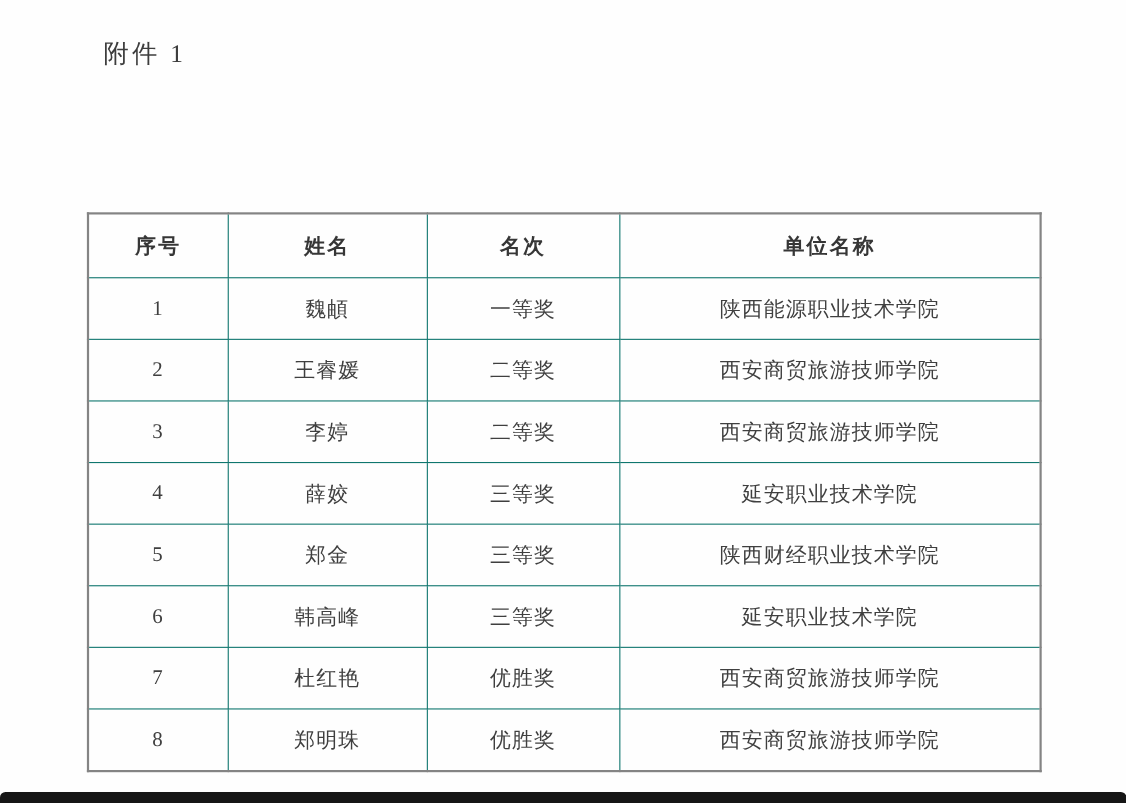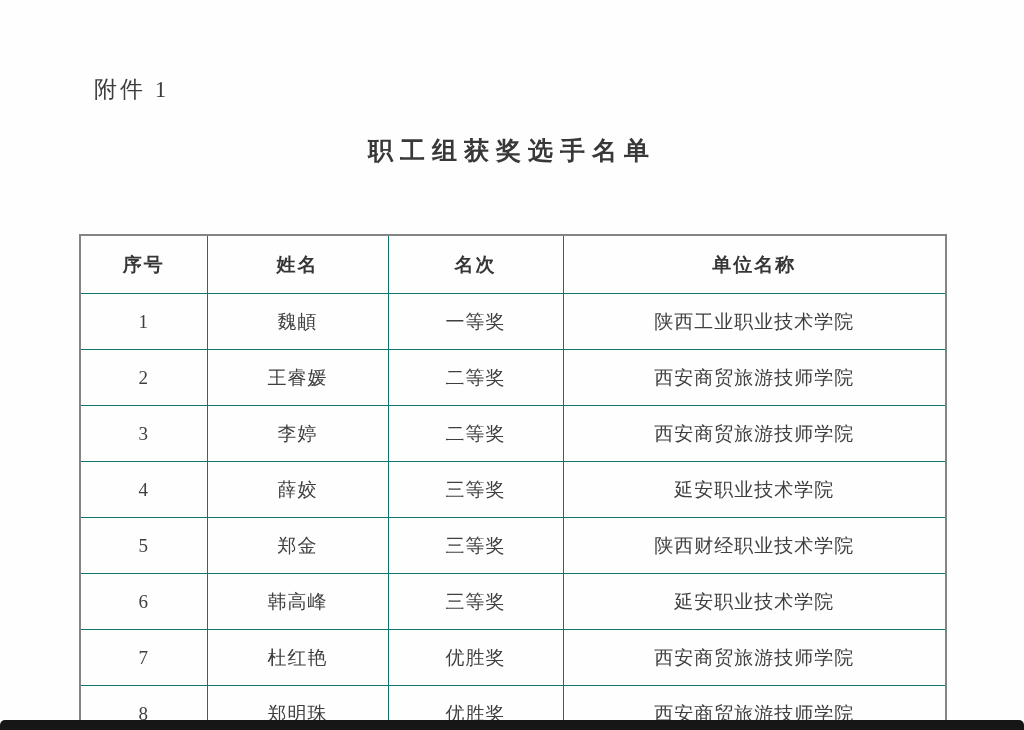--- a/index.html
+++ b/index.html
@@ -11,21 +11,20 @@
     height: 730px;
     background: #fefefe;
     position: relative;
     overflow: hidden;
     font-family: "Liberation Serif", "DejaVu Serif", serif;
     color: #3f3f3f;
   }
   .page {
     position: absolute;
     inset: 0;
-    margin-top: 41px;
   }
   .attachment-label {
     position: absolute;
     left: 94px;
     top: 33px;
     font-size: 23px;
     letter-spacing: 3px;
     color: #3d3d3d;
   }
   .doc-title {
@@ -83,21 +82,20 @@
     border-radius: 5px 5px 0 0;
   }
 </style>
 </head>
 <body>
 
 <div class="page">
 
   <div class="attachment-label">附件 1</div>
 
-  <div class="doc-title">职工组获奖选手名单</div>
 
   <table class="winners">
     <colgroup>
       <col class="col-no">
       <col class="col-name">
       <col class="col-rank">
       <col class="col-unit">
     </colgroup>
     <thead>
       <tr>
@@ -105,21 +103,21 @@
         <th>姓名</th>
         <th>名次</th>
         <th>单位名称</th>
       </tr>
     </thead>
     <tbody>
       <tr>
         <td>1</td>
         <td>魏頔</td>
         <td>一等奖</td>
-        <td>陕西工业职业技术学院</td>
+        <td>陕西能源职业技术学院</td>
       </tr>
       <tr>
         <td>2</td>
         <td>王睿媛</td>
         <td>二等奖</td>
         <td>西安商贸旅游技师学院</td>
       </tr>
       <tr>
         <td>3</td>
         <td>李婷</td>

